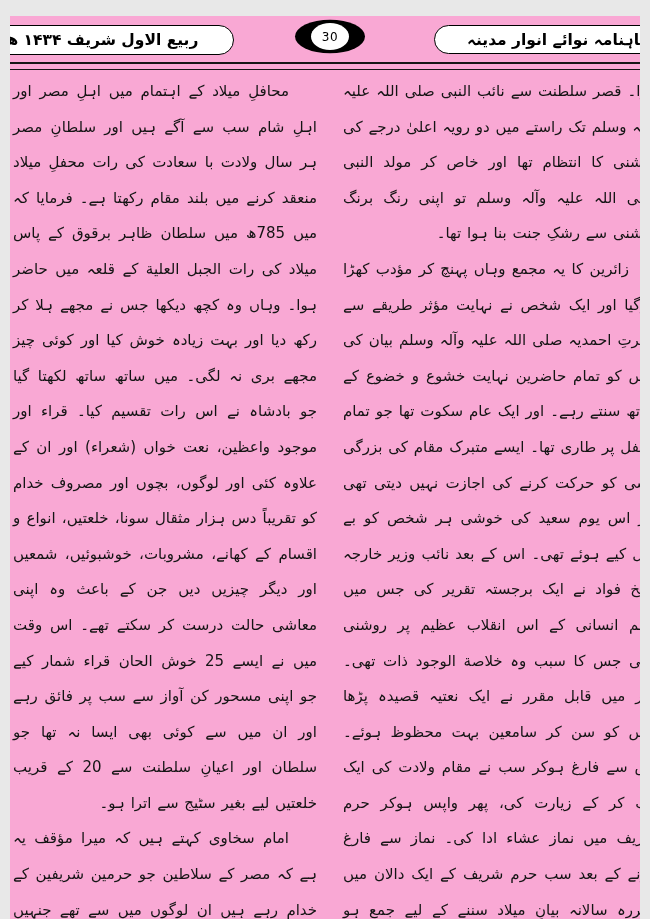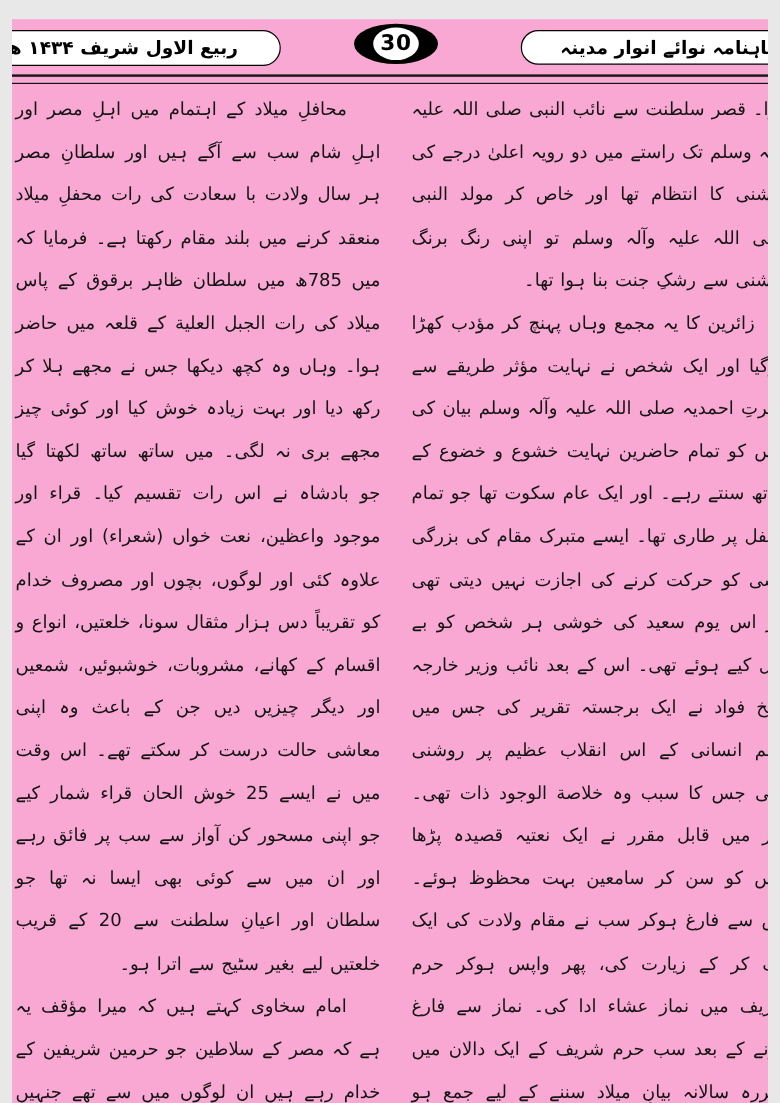--- a/index.html
+++ b/index.html
@@ -39,21 +39,21 @@
   .page-num {
     position: absolute;
     left: 284px; top: 3px;
     width: 72px; height: 35px;
   }
   .page-num svg { position: absolute; left: 0; top: 0; }
   .page-num .num {
     position: absolute;
     left: 0; top: 0; width: 72px; height: 35px;
     display: flex; align-items: center; justify-content: center;
-    font-size: 18px; font-weight: bold; color: #000;
+    font-size: 12px; font-weight: normal; color: #000;
     letter-spacing: 0.5px;
   }
 
   .double-rule {
     position: absolute;
     left: 0; top: 46px;
     width: 650px; height: 5px;
     border-top: 2.5px solid #151515;
     border-bottom: 1.8px solid #151515;
     box-sizing: content-box;

